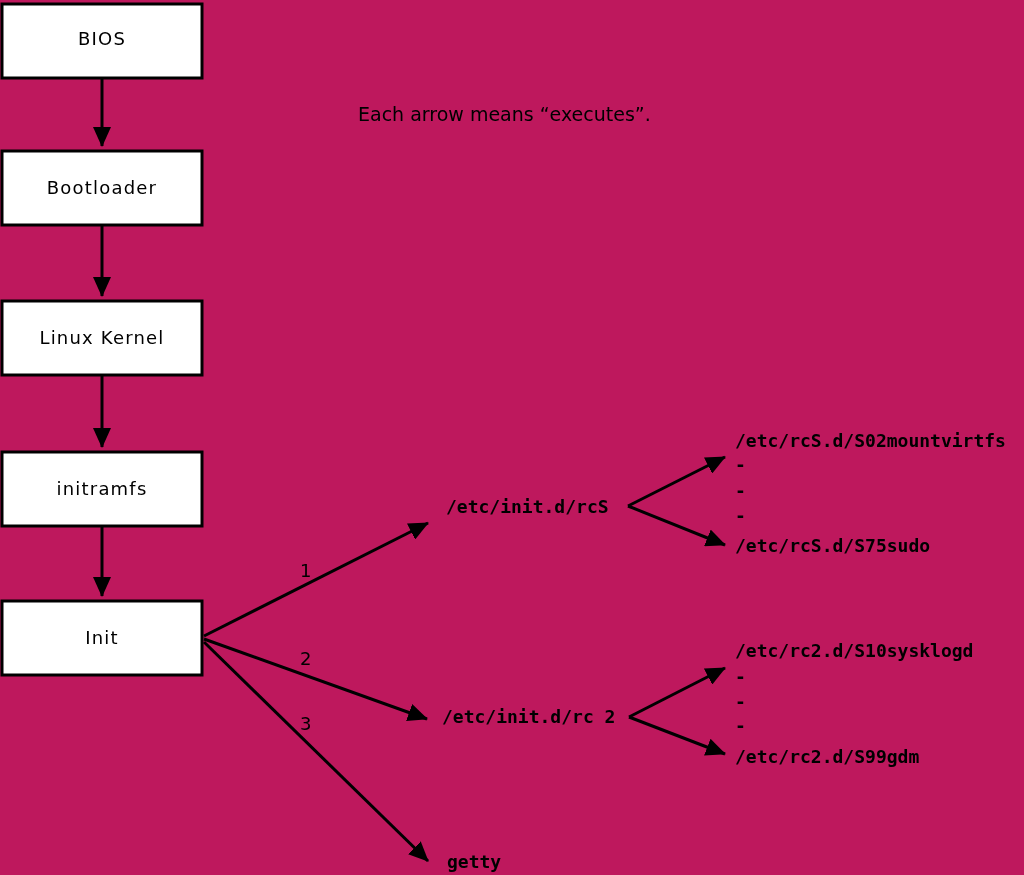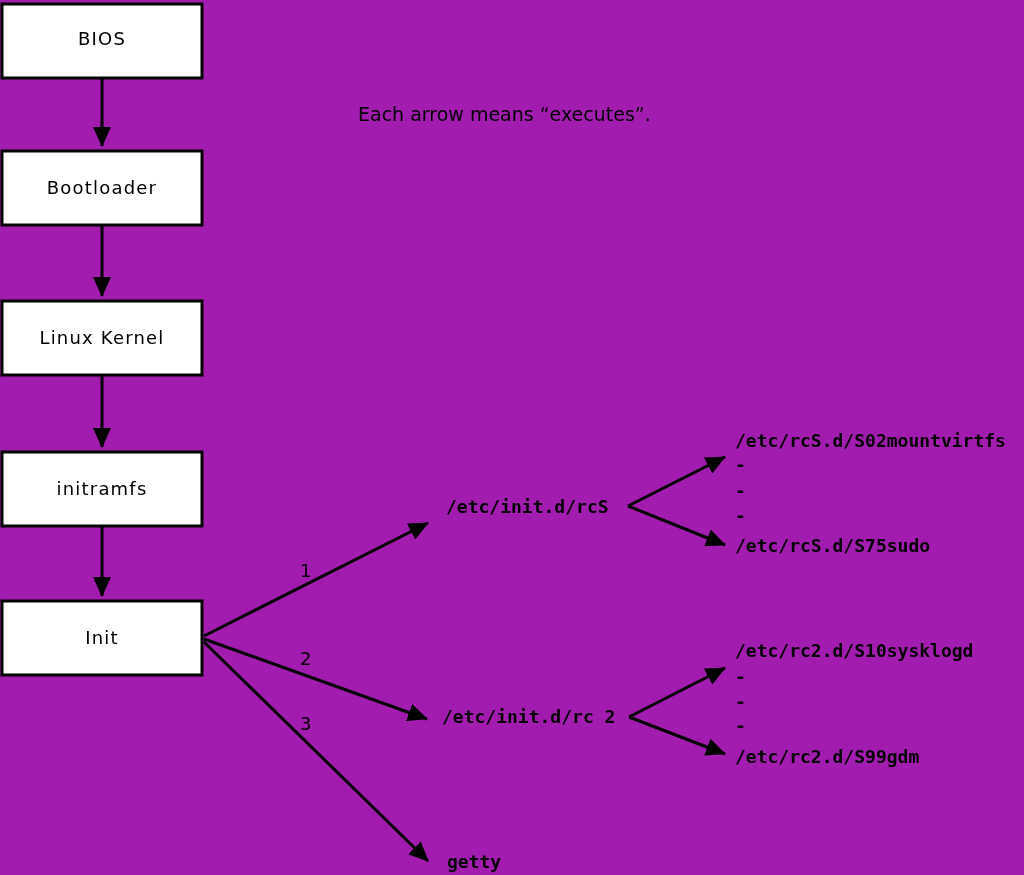--- a/index.html
+++ b/index.html
@@ -7,21 +7,21 @@
     padding: 0;
     background: #ffffff;
     width: 1024px;
     height: 875px;
     overflow: hidden;
   }
   #canvas {
     position: relative;
     width: 1024px;
     height: 875px;
-    background: #a21caf;
+    background: #be185d;
   }
   svg { display: block; }
   .box {
     fill: #ffffff;
     stroke: #000000;
     stroke-width: 3;
   }
   .box-label {
     font-family: "DejaVu Sans", "Liberation Sans", sans-serif;
     font-size: 18px;

